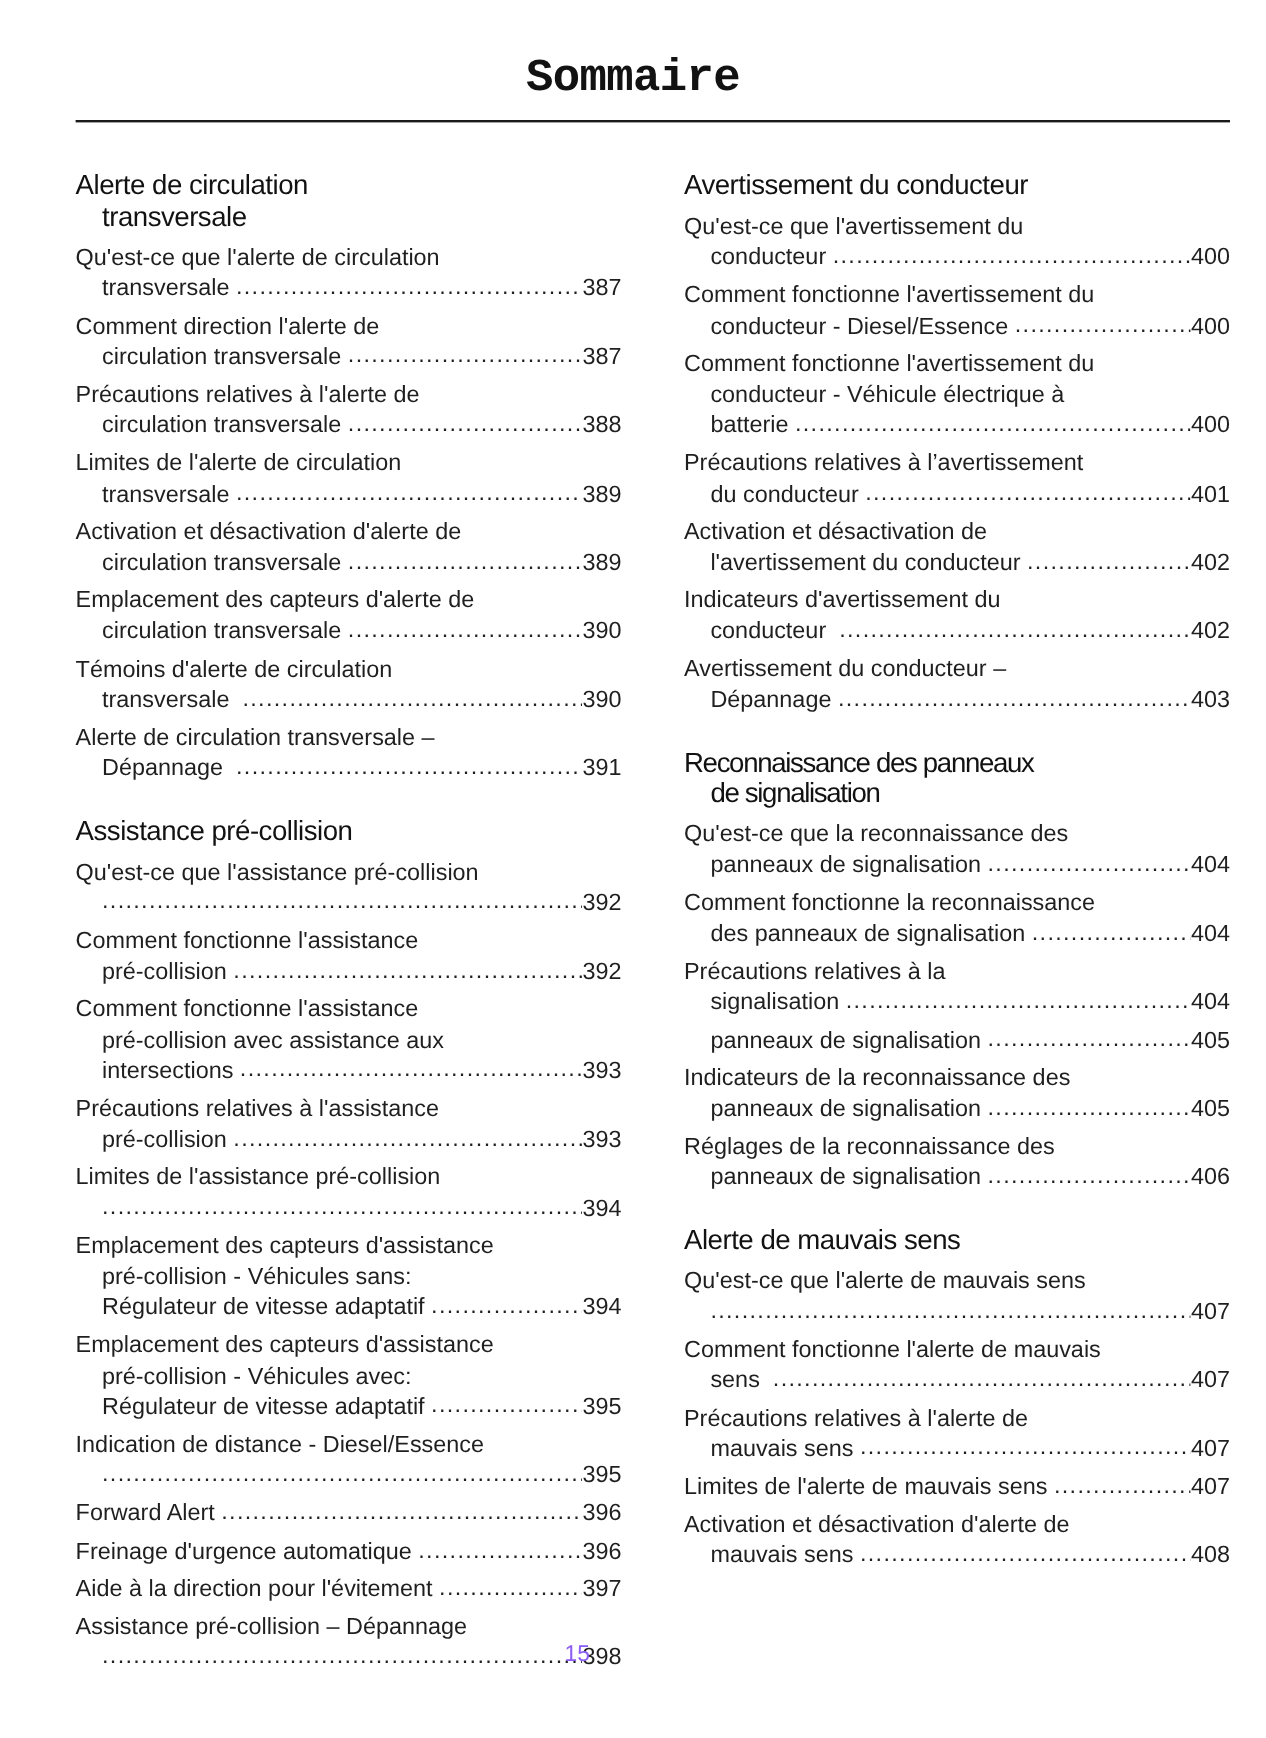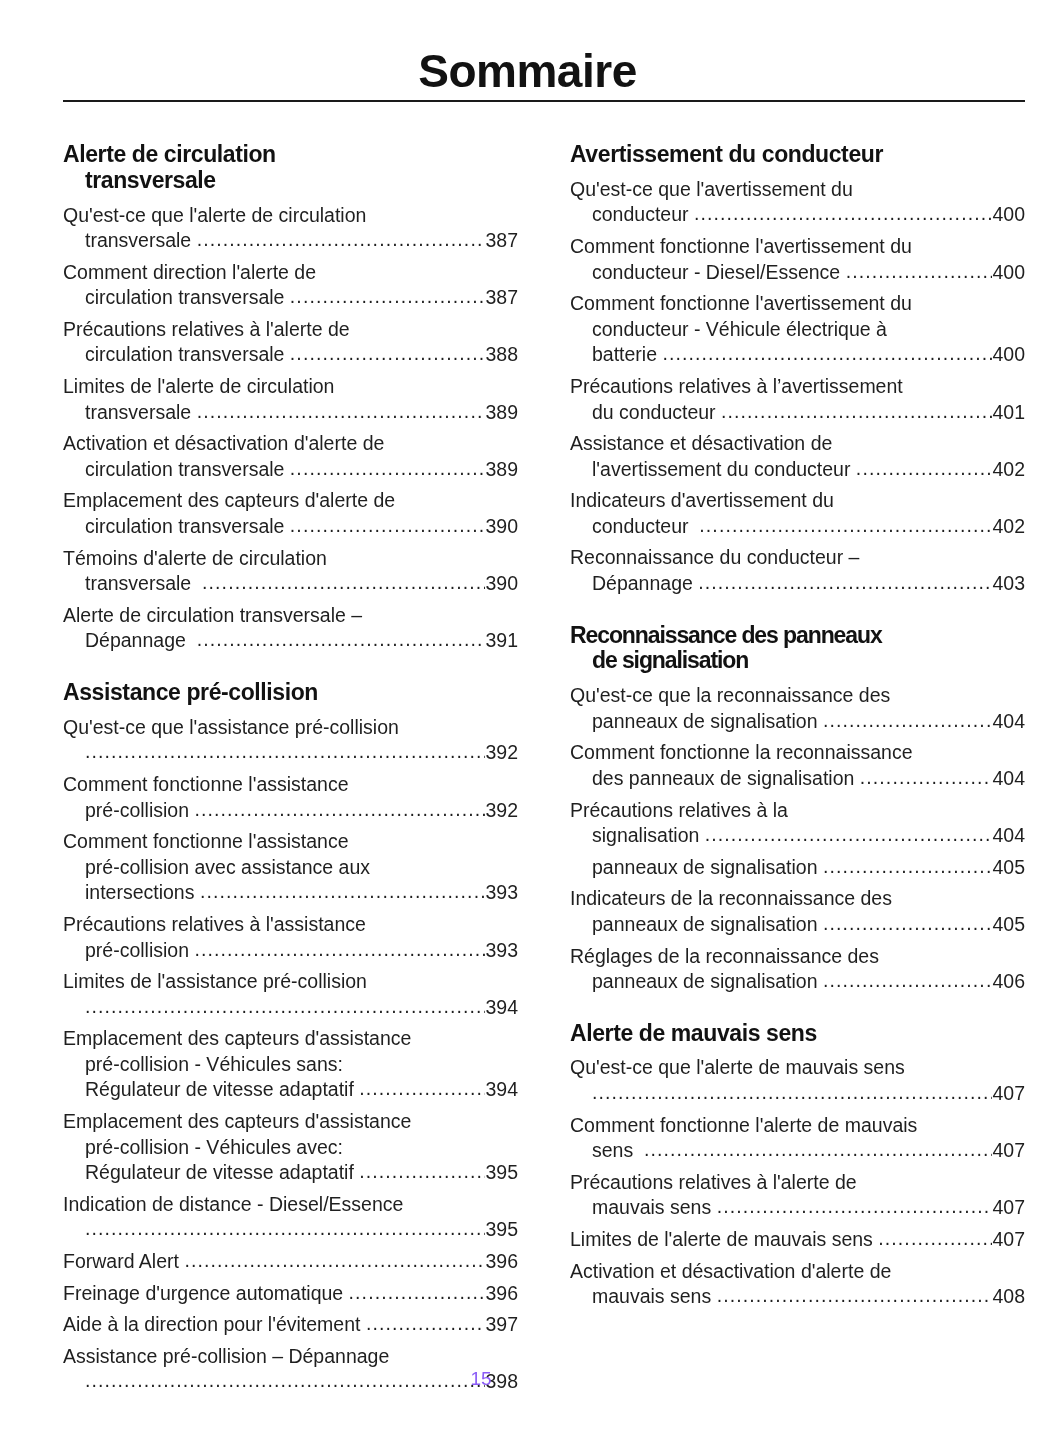--- a/index.html
+++ b/index.html
@@ -21,24 +21,25 @@
     inset: 0;
   }
 
   
   .page-title {
     position: absolute;
     top: 44px;
     left: 0;
     width: 1055px;
     text-align: center;
-    font-size: 46px;
+    font-size: 38px;
     font-weight: bold;
     letter-spacing: -0.5px;
     color: #121212;
+    font-family: Liberation Mono, monospace;
   }
   .header-rule {
     position: absolute;
     top: 100px;
     left: 63px;
     width: 962px;
     height: 2px;
     background: #1a1a1a;
   }
 
@@ -58,21 +59,21 @@
 
   
   .section {
     margin-bottom: 0;
   }
   .section + .section {
     margin-top: 26px;
   }
   .section-heading {
     font-size: 23px;
-    font-weight: bold;
+    font-weight: normal;
     line-height: 1.12;
     letter-spacing: -0.4px;
     color: #121212;
     margin: 0 0 9px 0;
     padding-left: 0;
     text-indent: 0;
   }
   .section-heading .cont {
     display: block;
     padding-left: 22px;
@@ -340,37 +341,37 @@
             </li>
             <li class="toc-entry">
               <span class="toc-line">Précautions relatives à l’avertissement</span>
               <span class="toc-line last indent">
                 <span class="txt">du conducteur </span>
                 <span class="leader">............................................................................................................</span>
                 <span class="pageno">401</span>
               </span>
             </li>
             <li class="toc-entry">
-              <span class="toc-line">Assistance et désactivation de</span>
+              <span class="toc-line">Activation et désactivation de</span>
               <span class="toc-line last indent">
                 <span class="txt">l'avertissement du conducteur </span>
                 <span class="leader">............................................................................................................</span>
                 <span class="pageno">402</span>
               </span>
             </li>
             <li class="toc-entry">
               <span class="toc-line">Indicateurs d'avertissement du</span>
               <span class="toc-line last indent">
                 <span class="txt">conducteur  </span>
                 <span class="leader">............................................................................................................</span>
                 <span class="pageno">402</span>
               </span>
             </li>
             <li class="toc-entry">
-              <span class="toc-line">Reconnaissance du conducteur –</span>
+              <span class="toc-line">Avertissement du conducteur –</span>
               <span class="toc-line last indent">
                 <span class="txt">Dépannage </span>
                 <span class="leader">............................................................................................................</span>
                 <span class="pageno">403</span>
               </span>
             </li>
           </ul>
         </div>
         <div class="section">
           <div class="section-heading tight">Reconnaissance des panneaux<span class="cont">de signalisation</span></div>

